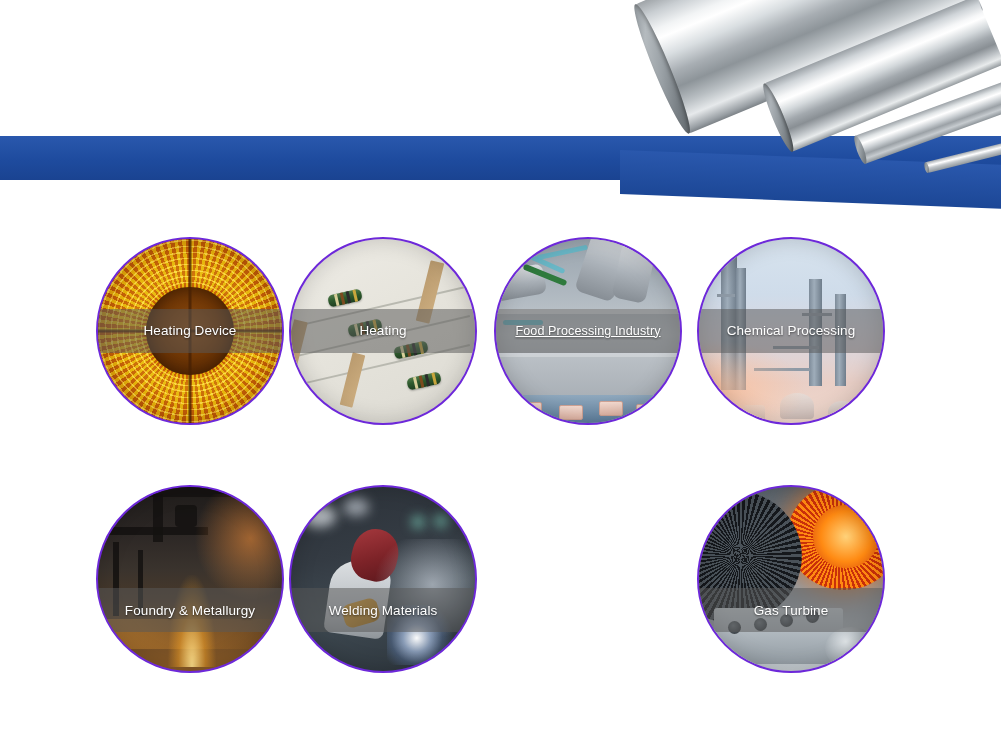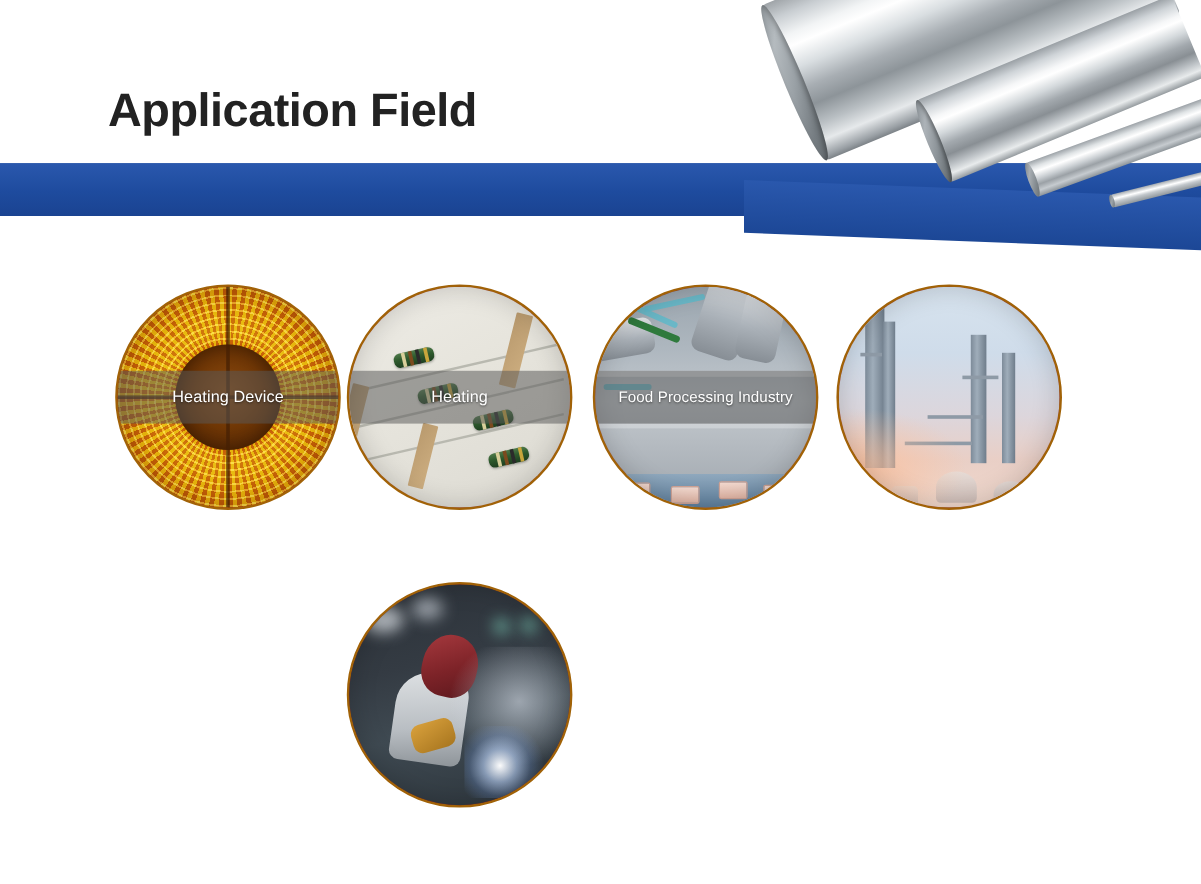--- a/index.html
+++ b/index.html
@@ -76,34 +76,34 @@
   #bar4 .bar-body{left:0;top:0;width:100%;height:100%;
     background:linear-gradient(180deg,#a3a9ae 0%,#ffffff 35%,#c2c7cb 60%,#8f969b 100%);
     border-radius:2px;}
   #bar4 .cap{position:absolute;left:-2px;top:0;width:4px;height:100%;border-radius:50%;
     background:linear-gradient(115deg,#737a7f,#9ea5aa 50%,#636a6e);}
 
   
   #grid{position:absolute;left:0;top:0;width:1001px;height:737px;}
   .card{position:absolute;width:188px;height:188px;}
   .circle{position:absolute;left:0;top:0;width:188px;height:188px;border-radius:50%;
-    overflow:hidden;border:2px solid #a16207;box-sizing:border-box;
-    background:#7f1d1d;}
+    overflow:hidden;border:2px solid #6d28d9;box-sizing:border-box;
+    background:#6d28d9;}
   .shadow{position:absolute;left:6px;top:150px;width:176px;height:54px;
     border-radius:50%;
     background:radial-gradient(ellipse at 50% 45%,rgba(120,120,125,.36) 0%,rgba(140,140,145,.16) 45%,rgba(255,255,255,0) 72%);
     filter:blur(5px);z-index:-1;}
   .scene{position:absolute;left:0;top:0;width:100%;height:100%;}
   .lbl-band{position:absolute;left:0;top:67%;transform:translateY(-50%);
     width:100%;height:44px;background:rgba(88,88,88,.52);
     display:flex;align-items:center;justify-content:center;}
   .lbl-band.row1{top:50%;}
   .lbl-txt{color:#ffffff;font-size:13.5px;line-height:1;white-space:nowrap;
     text-shadow:0 1px 2px rgba(0,0,0,.55);letter-spacing:.1px;}
-  .lbl-txt.small{font-size:12.6px;}
+  .lbl-txt.small{font-size:12.6px;text-decoration:underline;}
 
   
 
   
   .s-heat{background:
     radial-gradient(circle at 50% 50%, #5a2a06 0%, #7a3a08 12%, #b85c06 20%, #e08a09 30%, #f5b21a 42%, #e9a011 55%, #d98a0b 68%, #f0b428 80%, #c97a06 92%, #a85c05 100%);}
   .s-heat .spokes{position:absolute;left:0;top:0;width:100%;height:100%;
     background:
       repeating-conic-gradient(from 0deg at 50% 50%,
         rgba(255,220,110,.55) 0deg 2.4deg, rgba(120,55,5,.45) 2.4deg 5deg);
@@ -212,21 +212,20 @@
     background:radial-gradient(circle at 40% 35%,#e4e9ec,#9aa3aa 60%,#5d666d);}
 
   .vignette{position:absolute;left:0;top:0;width:100%;height:100%;
     box-shadow:inset 0 0 22px rgba(0,0,0,.18);border-radius:50%;pointer-events:none;}
 </style>
 </head>
 <body>
 
 <div id="page">
 
-  <div id="page-title">Application Field</div>
 
   <div id="banner">
     <div id="banner-inner"></div>
   </div>
   <div id="banner-skew"></div>
 
   <div id="bars">
     <div class="bar" id="bar1">
       <div class="bar-body"></div>
         <div class="cap"></div>
@@ -343,38 +342,84 @@
           <div class="pipe" style="left:10%;top:30%;width:18px;height:3px;"></div>
           <div class="pipe" style="left:56%;top:40%;width:30px;height:3px;"></div>
           <div class="pipe" style="left:40%;top:58%;width:46px;height:3px;"></div>
           <div class="pipe" style="left:30%;top:70%;width:56px;height:3px;"></div>
           <div class="tank" style="left:44%;bottom:2%;width:34px;height:26px;border-radius:50% 50% 4px 4px;"></div>
           <div class="tank" style="left:70%;bottom:0%;width:28px;height:22px;border-radius:50% 50% 4px 4px;"></div>
           <div class="tank" style="left:24%;bottom:0%;width:22px;height:18px;"></div>
           <div class="glow"></div>
         </div>
         <div class="vignette"></div>
-      </div>
-    </div>
-
+        <div class="lbl-band row1">
+          <span class="lbl-txt">Chemical Processing</span>
+        </div>
+      </div>
+    </div>
+
+    <div class="card" style="left:96px;top:485px;">
+      <div class="shadow"></div>
+      <div class="circle">
+        <div class="scene s-foun">
+          <div class="struct" style="left:10%;top:0%;width:70%;height:10px;"></div>
+          <div class="struct" style="left:30%;top:4%;width:10px;height:26%;"></div>
+          <div class="struct" style="left:42%;top:10%;width:22px;height:22px;border-radius:4px;"></div>
+          <div class="struct" style="left:4%;top:22%;width:56%;height:8px;"></div>
+          <div class="struct" style="left:8%;top:30%;width:6px;height:40%;"></div>
+          <div class="struct" style="left:22%;top:34%;width:5px;height:36%;"></div>
+          <div class="beam2"></div>
+          <div class="steam"></div>
+          <div class="spark"></div>
+        </div>
+        <div class="vignette"></div>
+        <div class="lbl-band">
+          <span class="lbl-txt">Foundry &amp; Metallurgy</span>
+        </div>
+      </div>
+    </div>
 
     <div class="card" style="left:289px;top:485px;">
       <div class="shadow"></div>
       <div class="circle">
         <div class="scene s-weld">
           <div class="blur-hi" style="left:6%;top:10%;width:34px;height:22px;background:rgba(230,235,240,.75);"></div>
           <div class="blur-hi" style="left:28%;top:6%;width:26px;height:18px;background:rgba(225,232,240,.6);"></div>
           <div class="blur-hi" style="left:66%;top:16%;width:12px;height:12px;background:rgba(120,200,180,.9);"></div>
           <div class="blur-hi" style="left:78%;top:15%;width:12px;height:12px;background:rgba(120,200,180,.9);"></div>
           <div class="body"></div>
           <div class="helmet"></div>
           <div class="glove"></div>
           <div class="smoke"></div>
           <div class="arc"></div>
         </div>
         <div class="vignette"></div>
-      </div>
-    </div>
-
-
+        <div class="lbl-band">
+          <span class="lbl-txt">Welding Materials</span>
+        </div>
+      </div>
+    </div>
+
+
+    <div class="card" style="left:697px;top:485px;">
+      <div class="shadow"></div>
+      <div class="circle">
+        <div class="scene s-turb">
+          <div class="hotdisc"></div>
+          <div class="hotcore"></div>
+          <div class="rotor"></div>
+          <div class="block"></div>
+          <div class="hole" style="left:16%;bottom:20%;"></div>
+          <div class="hole" style="left:30%;bottom:22%;"></div>
+          <div class="hole" style="left:44%;bottom:24%;"></div>
+          <div class="hole" style="left:58%;bottom:26%;"></div>
+          <div class="flange"></div>
+        </div>
+        <div class="vignette"></div>
+        <div class="lbl-band">
+          <span class="lbl-txt">Gas Turbine</span>
+        </div>
+      </div>
+    </div>
 
   </div>
 </div>
 
 </body></html>

